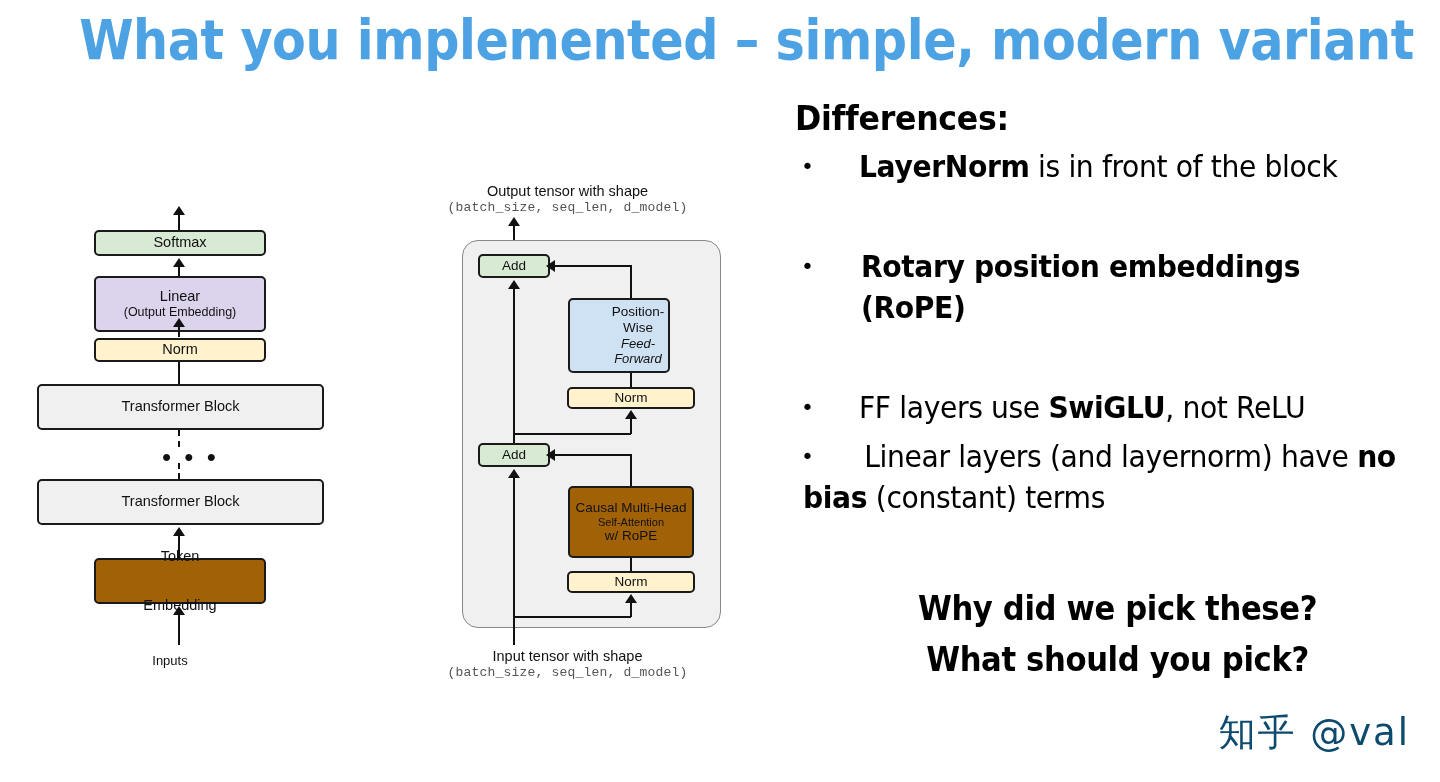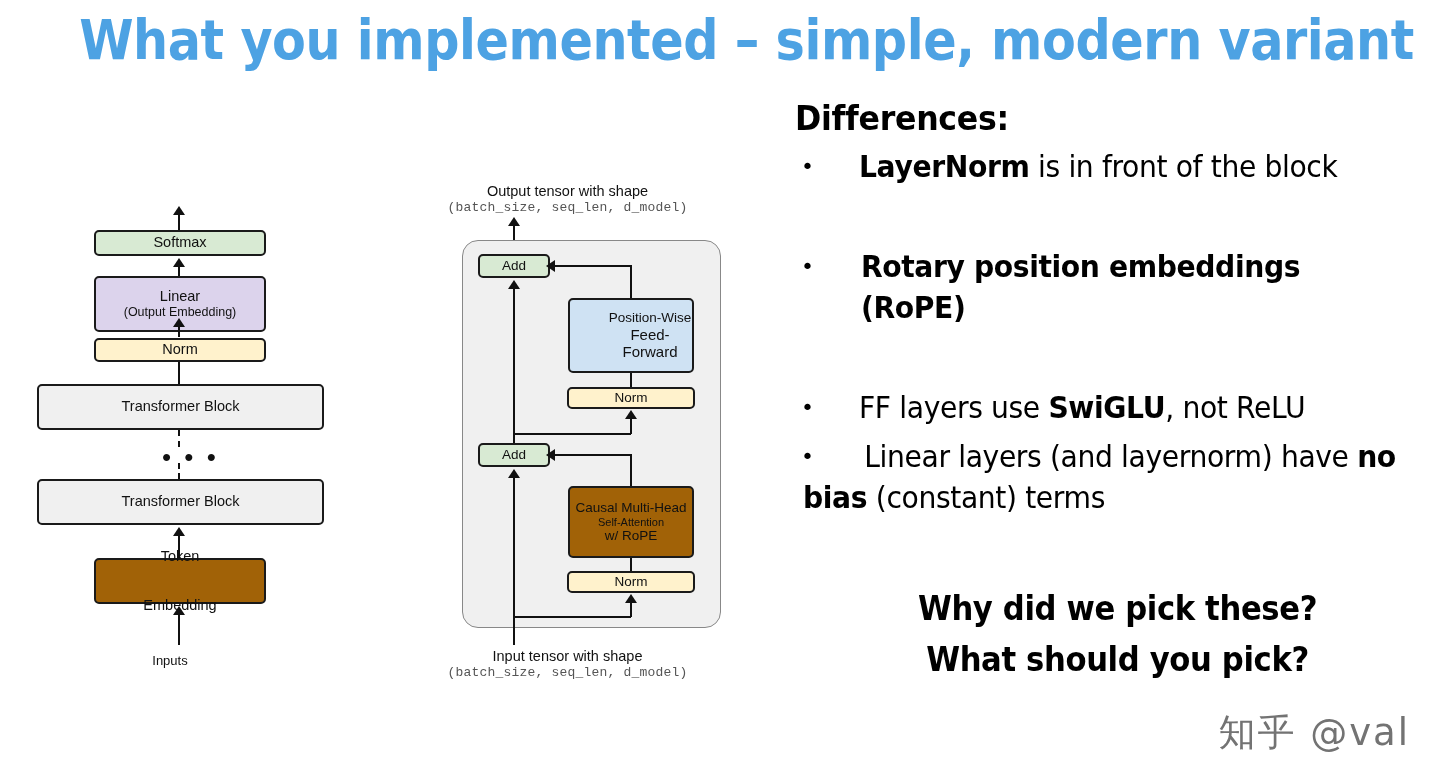--- a/index.html
+++ b/index.html
@@ -162,21 +162,21 @@
   }
   #closing-questions div { transform: scaleX(0.93); }
 
   
   #watermark {
     position: absolute;
     right: 30px;
     bottom: 24px;
     font-family: "DejaVu Sans", "Liberation Sans", sans-serif;
     font-size: 37px;
-    color: #737373;
+    color: #0c4a6e;
     letter-spacing: 2px;
     white-space: nowrap;
     user-select: none;
   }
 </style>
 </head>
 <body>
 
 <div id="slide-title">What you implemented – simple, modern variant</div>
 
@@ -247,23 +247,23 @@
               background:#f0f0f0; border:1.5px solid #888888; border-radius:16px;"></div>
 
   <div class="dbox" style="left:88px; top:246px; width:72px; height:24px; background:#d8ead3; font-size:13.5px;">
     <span>Add</span>
   </div>
 
   <div class="vline" style="left:240px; top:258px; height:33px;"></div>
   <div class="hline" style="left:163px; top:257px; width:79px;"></div>
   <div class="arrow-left" style="left:156px; top:252px;"></div>
 
-  <div class="dbox" style="left:178px; top:290px; width:126px; height:75px; background:#cfe2f3; font-size:13.5px;padding-left:38px;">
+  <div class="dbox" style="left:178px; top:290px; width:102px; height:75px; background:#cfe2f3; font-size:13.5px;padding-left:38px;">
     <span>Position-Wise</span>
-    <span style="font-size:15px;">Feed-Forward</span>
+    <span style="font-size:13px;font-style:italic;">Feed-Forward</span>
   </div>
 
   <div class="vline" style="left:240px; top:365px; height:14px;"></div>
 
   <div class="dbox" style="left:177px; top:379px; width:128px; height:22px; background:#fff2cc; font-size:13.5px;">
     <span>Norm</span>
   </div>
 
   <div class="vline" style="left:123px; top:278px; height:173px;"></div>
   <div class="arrow-up" style="left:118px; top:272px;"></div>

